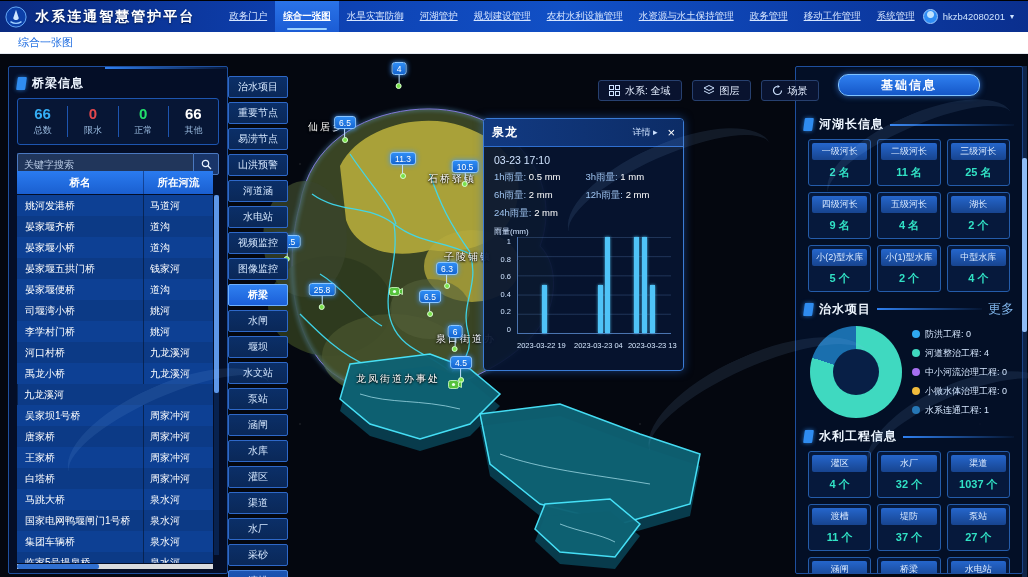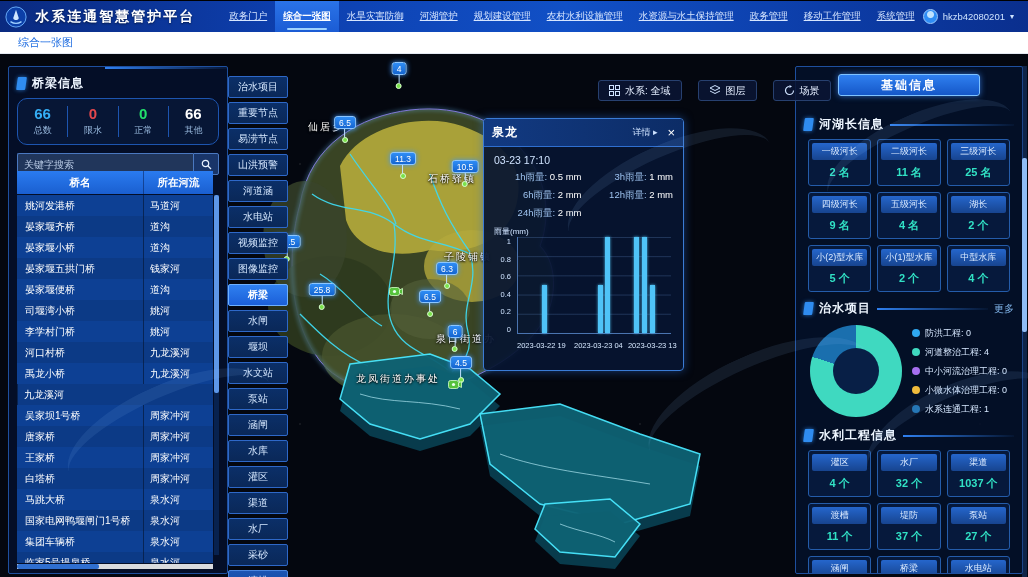--- a/index.html
+++ b/index.html
@@ -53,28 +53,28 @@
   .marker .stem{width:1px;height:8px;background:#bfe0ff;}
   .marker .dot{width:6px;height:6px;border-radius:50%;background:#7be24a;border:1px solid #d9ffd0;}
   .camera{position:absolute;z-index:6;transform:translateX(-50%);cursor:pointer;}
 
   
   .sec-head{display:flex;align-items:center;gap:6px;padding:0 8px;margin:8px 0 6px 0;}
   .sec-head .chip{width:9px;height:13px;background:#2f8cf0;border-radius:1px;
     box-shadow:0 0 4px rgba(47,140,240,.8);transform:skewX(-8deg);}
   .sec-head .t{color:#eef6ff;font-size:12px;font-weight:bold;letter-spacing:1px;white-space:nowrap;}
   .sec-head .line{flex:1;height:2px;background:linear-gradient(90deg,#2f80f0,rgba(47,128,240,.05));}
-  .sec-head .more{color:#7fb3e8;font-size:10px;cursor:pointer;}
+  .sec-head .more{color:#7fb3e8;font-size:13px;cursor:pointer;}
 
   
   .left-panel{position:absolute;left:8px;top:12px;width:220px;height:508px;z-index:10;
     background:rgba(4,16,42,.9);border:1px solid #1e4f9e;border-radius:2px;}
   .left-panel::before{content:'';position:absolute;top:0;left:96px;right:0;height:2px;
     background:linear-gradient(90deg,#2f80f0,rgba(47,128,240,.08));}
-  .stats{display:flex;margin:6px 8px 0 8px;border:1px solid #1d55b0;border-radius:10px;
+  .stats{display:flex;margin:6px 8px 0 8px;border:1px solid #1d55b0;border-radius:3px;
     background:rgba(8,25,60,.7);padding:7px 0;}
   .stat{flex:1;text-align:center;}
   .stat:not(:first-child){border-left:1px solid #1d55b0;}
   .stat .v{font-size:15px;font-weight:bold;line-height:16px;}
   .stat .l{font-size:9px;color:#9bbce0;margin-top:2px;}
   .searchrow{display:flex;margin:8px 8px 6px 8px;height:22px;}
   .searchrow input{flex:1;background:rgba(90,130,190,.35);border:1px solid #4a78c0;border-right:none;
     border-radius:2px 0 0 2px;color:#e8f2ff;font-size:10px;padding:0 6px;outline:none;}
   .searchrow input::placeholder{color:#b9cbe6;}
   .search-btn{width:26px;background:rgba(40,80,150,.6);border:1px solid #4a78c0;border-radius:0 2px 2px 0;
@@ -97,57 +97,57 @@
   
   .layer-menu{position:absolute;left:228px;top:22px;width:60px;z-index:10;display:flex;
     flex-direction:column;gap:4px;}
   .lm-item{height:22px;line-height:20px;text-align:center;font-size:10px;color:#d6e8ff;
     background:linear-gradient(180deg,#0b2f68,#0a2858);border:1px solid #2e68c8;border-radius:2px;
     cursor:pointer;white-space:nowrap;}
   .lm-item.active{background:linear-gradient(180deg,#2f80f0,#1b5fd8);border-color:#6db0ff;color:#fff;font-weight:bold;}
   .lm-item.hover{background:linear-gradient(180deg,#1c55b4,#154a9e);border-color:#4a86e0;}
 
   
-  .map-controls{position:absolute;left:598px;top:26px;z-index:15;display:flex;gap:16px;}
+  .map-controls{position:absolute;left:598px;top:26px;z-index:15;display:flex;gap:10px;}
   .mc-btn{display:flex;align-items:center;gap:5px;height:21px;padding:0 10px;
     background:rgba(10,22,52,.88);border:1px solid #27406f;border-radius:3px;color:#e4eeff;
     font-size:10px;cursor:pointer;white-space:nowrap;}
 
   
   .popup{position:absolute;left:483px;top:64px;width:201px;height:253px;z-index:20;
     background:rgba(6,20,48,.93);border:1px solid #3a7bd5;border-radius:4px;
     box-shadow:0 0 10px rgba(40,110,220,.5);}
   .popup-head{display:flex;align-items:center;height:28px;padding:0 8px;
     background:linear-gradient(90deg,#123a82,#0c2c66);border-bottom:1px solid #2f6fd0;border-radius:4px 4px 0 0;}
   .popup-title{color:#fff;font-size:12px;font-weight:bold;letter-spacing:1px;}
   .popup-detail{margin-left:auto;color:#cfe3ff;font-size:9px;cursor:pointer;}
   .popup-close{margin-left:10px;color:#fff;font-size:13px;line-height:13px;cursor:pointer;}
   .popup-time{color:#cfe3ff;font-size:10.5px;margin:7px 10px 5px 10px;}
   .metrics{display:grid;grid-template-columns:1fr 1fr;gap:5px 4px;margin:0 10px;}
-  .metric{font-size:9.5px;white-space:nowrap;text-align:right;}
+  .metric{font-size:9.5px;white-space:nowrap;}
   .metric .ml{color:#9fc4f0;}
   .metric .mv{color:#fff;}
 
   .rain-chart{position:relative;margin:6px 8px 0 8px;height:124px;}
   .rc-ylabel{position:absolute;left:2px;top:0;font-size:8px;color:#cfe3ff;}
   .rc-yticks{position:absolute;left:0;width:22px;top:11px;bottom:16px;display:flex;flex-direction:column;
     justify-content:space-between;align-items:flex-end;font-size:7.5px;color:#cfe3ff;padding-right:3px;}
   .rc-plot{position:absolute;left:25px;right:4px;top:11px;bottom:16px;
     border-left:1px solid #4a74b0;border-bottom:1px solid #4a74b0;
     background-image:linear-gradient(rgba(90,130,190,.3) 1px,transparent 1px);
     background-size:100% 20%;}
   .pbar{position:absolute;bottom:0;width:5px;background:#4fc3f7;box-shadow:0 0 3px #4fc3f7;}
   .rc-xticks{position:absolute;left:25px;right:4px;bottom:0;height:12px;}
   .xtick{position:absolute;bottom:0;font-size:7.5px;color:#d6e8ff;white-space:nowrap;}
 
   
   .right-panel{position:absolute;left:795px;top:12px;width:228px;height:508px;z-index:10;
     background:rgba(4,16,42,.85);border:1px solid #1e4f9e;border-radius:2px;overflow:hidden;}
   .tab-btn{width:142px;height:22px;margin:7px auto 20px auto;line-height:20px;text-align:center;
-    background:linear-gradient(#2f80f0,#1557c8);border:1px solid #7ec2ff;border-radius:3px;
+    background:linear-gradient(#2f80f0,#1557c8);border:1px solid #7ec2ff;border-radius:10px;
     color:#fff;font-size:12px;font-weight:bold;letter-spacing:2px;cursor:pointer;
     box-shadow:0 0 6px rgba(60,140,255,.7);}
   .tiles{display:grid;grid-template-columns:repeat(3,1fr);gap:6px;padding:0 12px;}
   .tile{border:1px solid #245caa;background:rgba(10,34,78,.55);border-radius:3px;padding:3px;}
   .tile .tl{background:linear-gradient(#2566cc,#17448f);border-radius:2px;color:#dcebff;font-size:9px;
     text-align:center;padding:2px 1px;white-space:nowrap;overflow:hidden;}
   .tile .tv{color:#31e2c5;font-size:11px;font-weight:bold;text-align:center;padding:5px 0 2px 0;white-space:nowrap;}
   .donut-row{display:flex;align-items:center;gap:10px;padding:2px 6px 2px 14px;}
   .donut{width:92px;height:92px;border-radius:50%;position:relative;flex:0 0 auto;}
   .donut::after{content:'';position:absolute;left:23px;top:23px;width:46px;height:46px;border-radius:50%;

